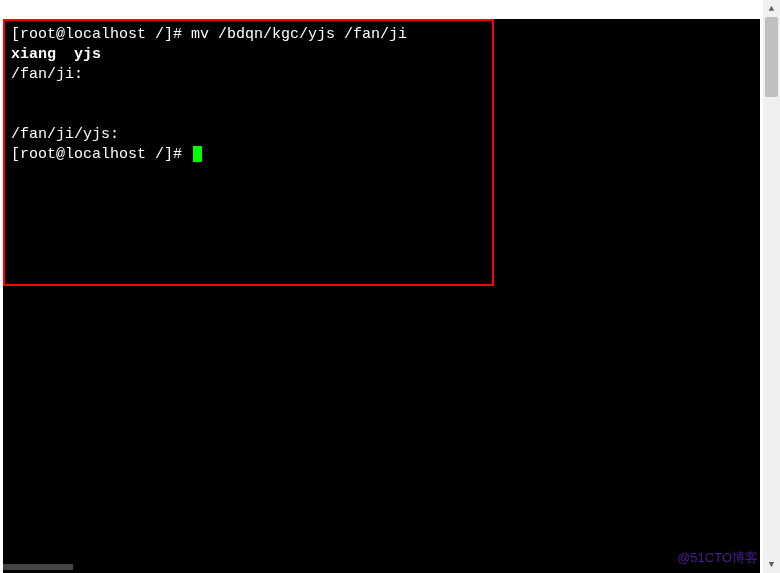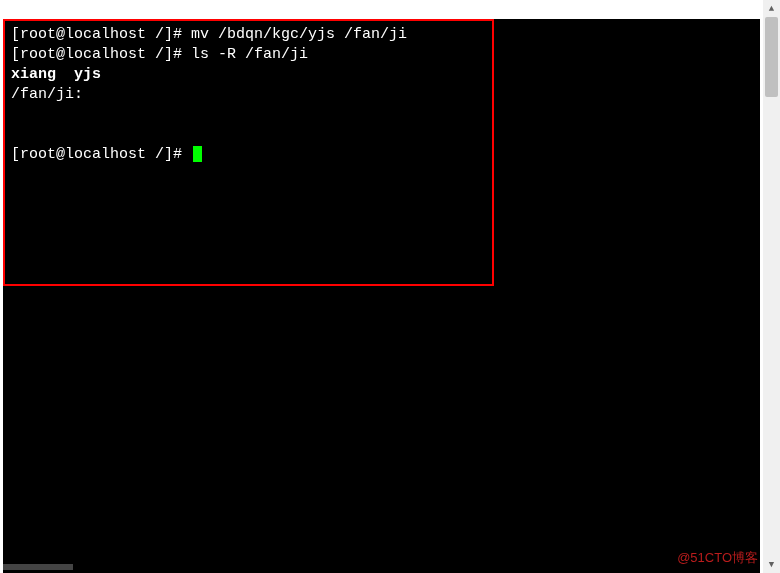--- a/index.html
+++ b/index.html
@@ -90,45 +90,45 @@
       justify-content: center;
       font-size: 9px;
       color: #606060;
     }
     .scrollbar-btn.up { top: 0; }
     .scrollbar-btn.down { bottom: 0; }
     .watermark {
       position: absolute;
       bottom: 6px;
       right: 22px;
-      color: #b91c1c;
+      color: #4c1d95;
       font-family: sans-serif;
       font-size: 13px;
     }
     .watermark-bar {
       position: absolute;
       bottom: 3px;
       left: 3px;
       width: 70px;
       height: 6px;
       background: #444444;
     }
   </style>
 </head>
 <body>
 
 <div class="terminal-container">
   <div class="highlighted-box">
     <div id="terminal-content">
         <div class="terminal-line"><span class="prompt">[root@localhost /]# </span><span>mv /bdqn/kgc/yjs /fan/ji</span></div>
-        <div class="terminal-line"><span class="prompt">[root@localhost /]# </span><span>ls -R /fan/ji</span></div>
         <div class="terminal-line bold">xiang  yjs</div>
         <div class="terminal-line">/fan/ji:</div>
         <div class="terminal-line">&nbsp;</div>
         <div class="terminal-line">&nbsp;</div>
+        <div class="terminal-line">/fan/ji/yjs:</div>
         <div class="terminal-line"><span class="prompt">[root@localhost /]# </span><span></span><span class="cursor"></span></div>
       </div>
   </div>
 </div>
 
 <div class="scrollbar">
   <div class="scrollbar-btn up">▲</div>
   <div class="scrollbar-track">
     <div class="scrollbar-thumb"></div>
   </div>

